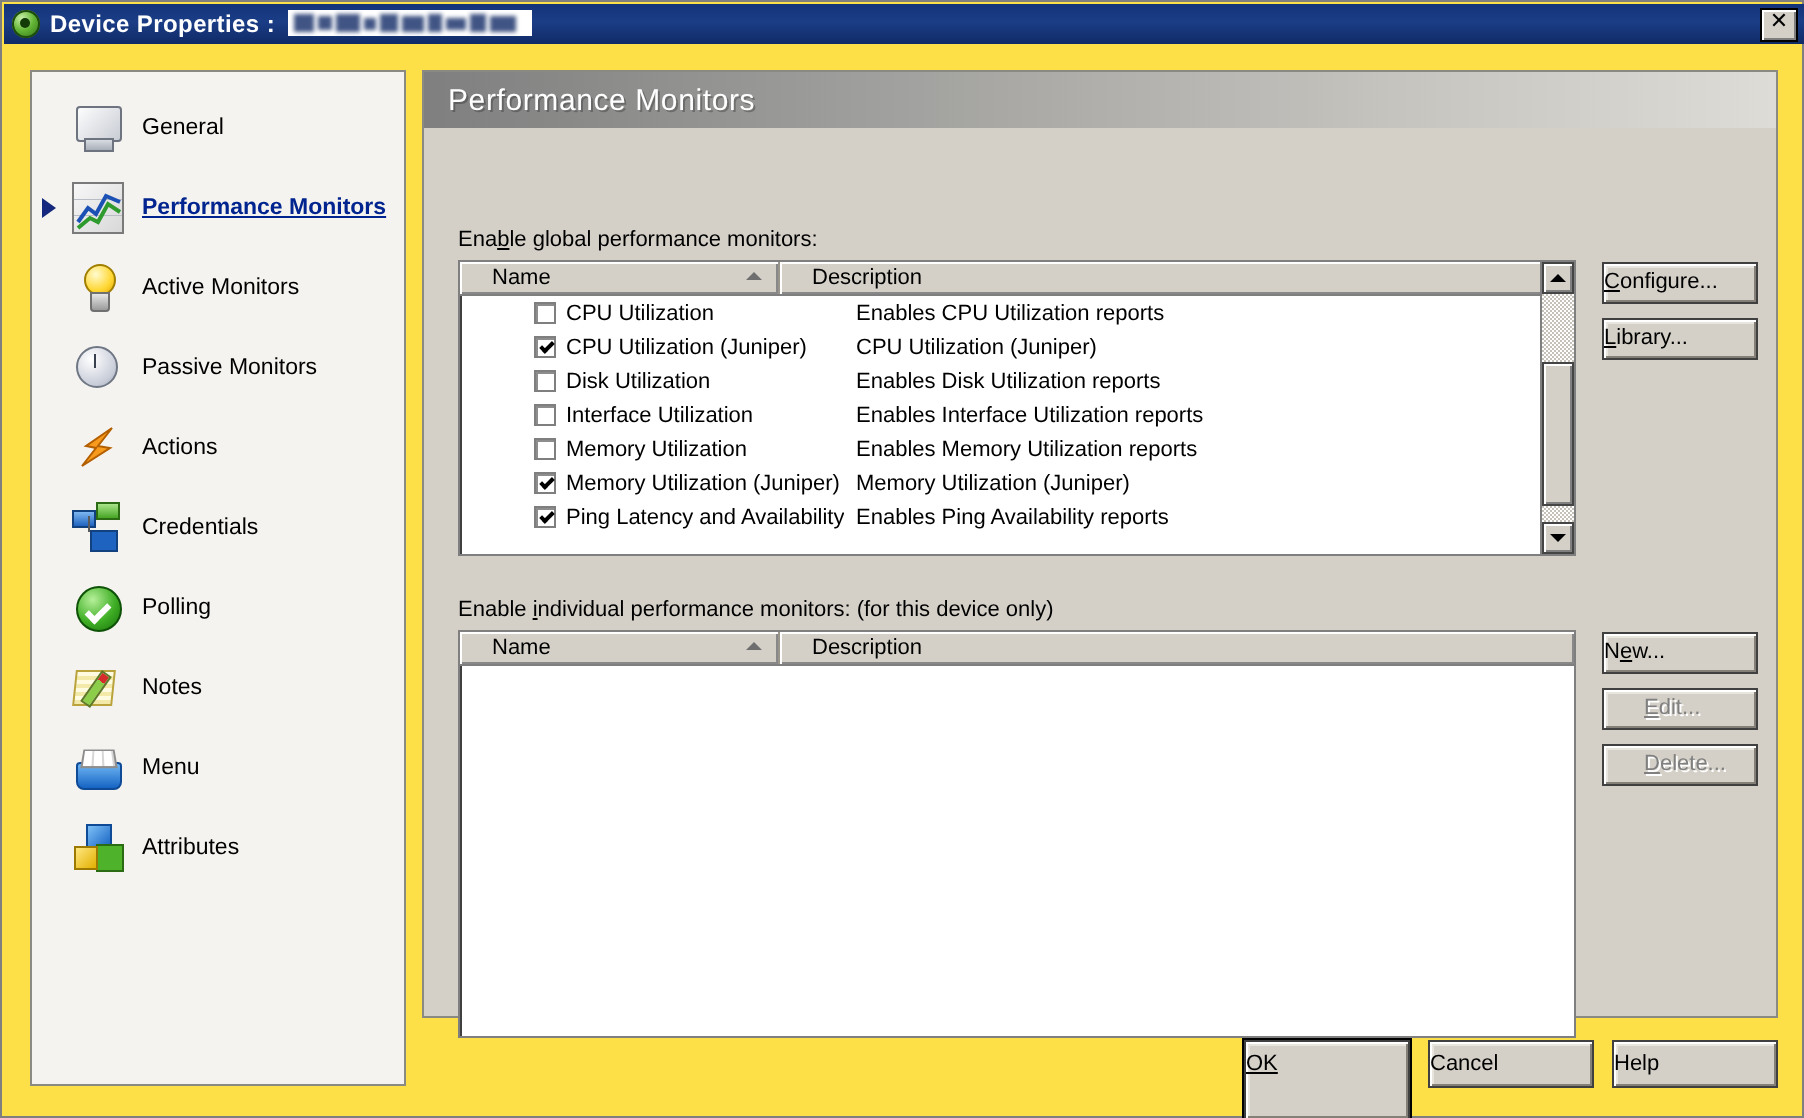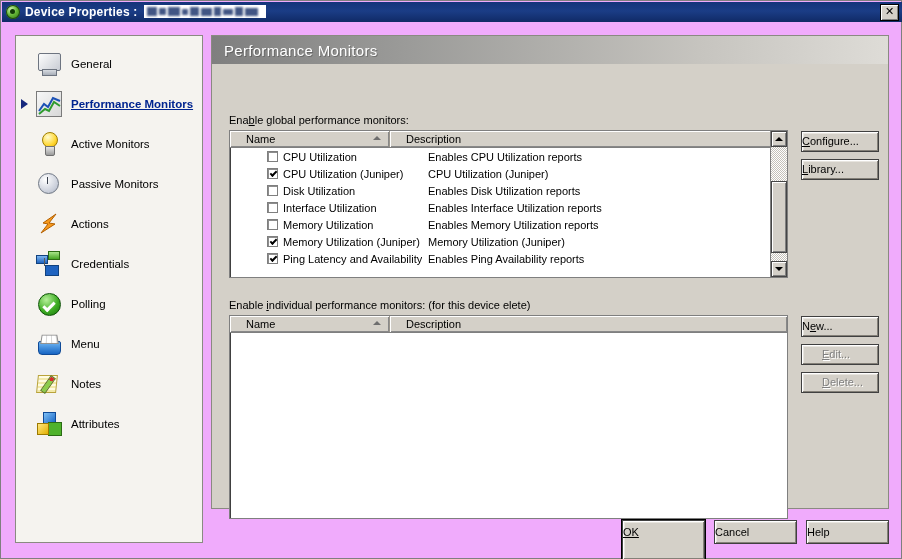--- a/index.html
+++ b/index.html
@@ -3,21 +3,21 @@
 <meta charset="utf-8">
 <style>
   html,body{margin:0;padding:0;}
   body{
     width:902px;height:559px;overflow:hidden;
     background:#d4d0c8;
     font-family:"Liberation Sans","DejaVu Sans",sans-serif;
     font-size:11px;color:#000;
     -webkit-font-smoothing:none;
   }
-  .window{position:absolute;left:0;top:0;width:902px;height:559px;background:#f0abfc;
+  .window{position:absolute;left:0;top:0;width:902px;height:559px;background:#fde047;
           border:1px solid #7f7f7f;box-sizing:border-box;}
 
   
   .titlebar{position:absolute;left:1px;top:1px;width:900px;height:20px;
             background:linear-gradient(to bottom,#14347a 0%,#1b3d86 45%,#102a66 100%);
             display:flex;align-items:center;}
   .tb-icon{width:14px;height:14px;margin-left:4px;margin-right:5px;border-radius:50%;
            background:radial-gradient(circle at 35% 30%,#c9f0a8 0%,#63b535 45%,#2c6a16 100%);
            box-shadow:inset 0 0 0 1px #1d4a0d;position:relative;}
   .tb-icon:after{content:"";position:absolute;left:4px;top:4px;width:5px;height:5px;border-radius:50%;
@@ -224,27 +224,27 @@
           </span>
         <span class="sb-label">Credentials</span>
       </div>
 
       <div class="sb-item">
         <span class="ic ic-poll"></span>
         <span class="sb-label">Polling</span>
       </div>
 
       <div class="sb-item">
+        <span class="ic ic-notes"></span>
+        <span class="sb-label">Notes</span>
+      </div>
+
+      <div class="sb-item">
         <span class="ic ic-menu"></span>
         <span class="sb-label">Menu</span>
-      </div>
-
-      <div class="sb-item">
-        <span class="ic ic-notes"></span>
-        <span class="sb-label">Notes</span>
       </div>
 
       <div class="sb-item">
         <span class="ic ic-attr"></span>
         <span class="sb-label">Attributes</span>
       </div>
 
     </div>
   </div>
 
@@ -342,21 +342,21 @@
       </div>
 
       <div class="btn" style="left:589px;top:67px;width:78px;height:21px;line-height:19px;">
         <span></span><u class="ak">C</u><span>onfigure...</span>
       </div>
       <div class="btn" style="left:589px;top:95px;width:78px;height:21px;line-height:19px;">
         <span></span><u class="ak">L</u><span>ibrary...</span>
       </div>
 
       <div class="fieldlabel" style="left:17px;top:235px;">
-        <span>Enable </span><u class="ak">i</u><span>ndividual performance monitors: (for this device elete)</span>
+        <span>Enable </span><u class="ak">i</u><span>ndividual performance monitors: (for this device only)</span>
       </div>
 
       <div class="lv" style="left:17px;top:251px;width:559px;height:204px;">
         <div class="lv-head">
           <div class="lv-col" style="width:160px;">
             <span>Name</span>
             <span class="sortmark"></span>
           </div>
           <div class="lv-col" style="flex:1;border-right:none;">
             <span>Description</span>

